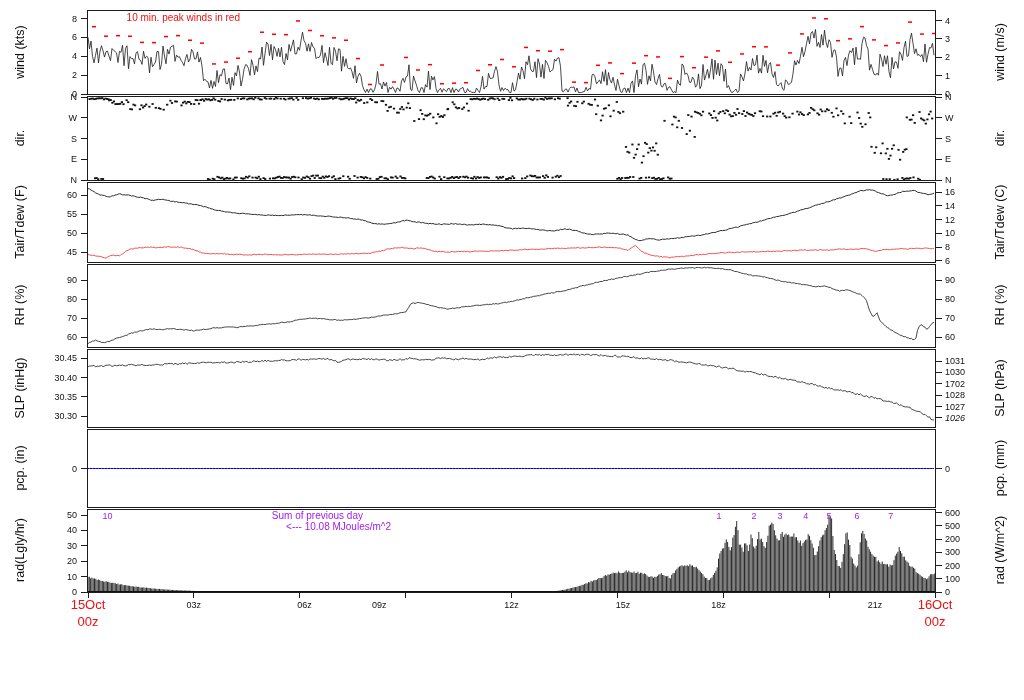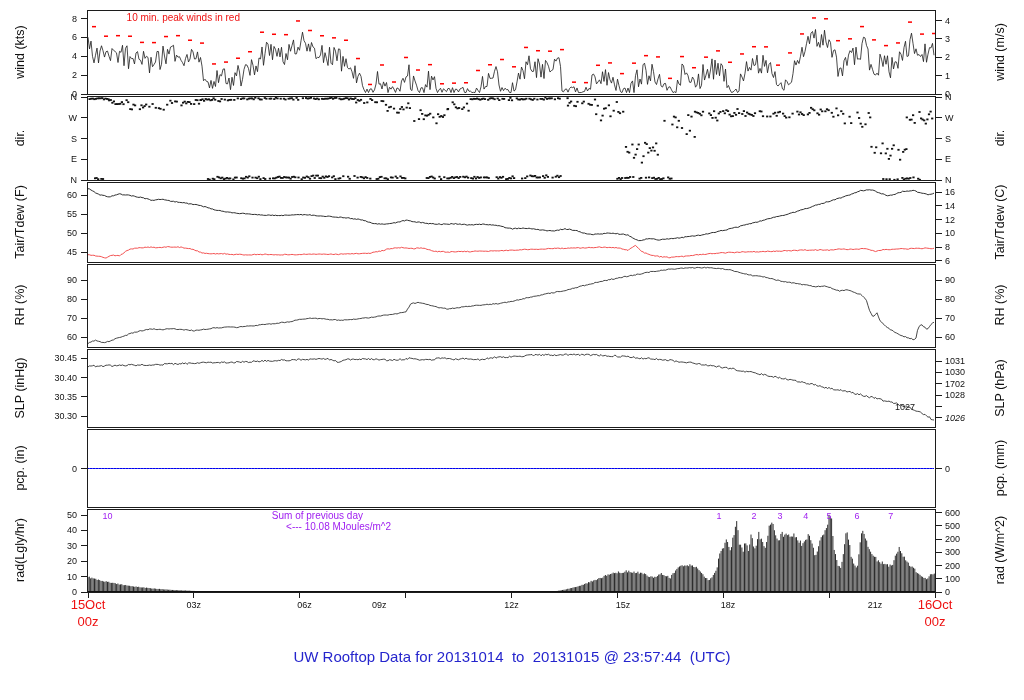--- a/index.html
+++ b/index.html
@@ -1125,21 +1125,20 @@
         <line x1="838.4999999999917" y1="82" x2="838.4999999999917" y2="69.22999822742642" stroke="#151515" stroke-width="0.9"></line>
         <line x1="839.7999999999917" y1="82" x2="839.7999999999917" y2="68.44529923099027" stroke="#151515" stroke-width="0.9"></line>
         <line x1="841.0999999999916" y1="82" x2="841.0999999999916" y2="66.31793241284477" stroke="#151515" stroke-width="0.9"></line>
         <line x1="842.3999999999916" y1="82" x2="842.3999999999916" y2="64.30715210650638" stroke="#151515" stroke-width="0.9"></line>
         <line x1="843.6999999999915" y1="82" x2="843.6999999999915" y2="64.14272858617855" stroke="#151515" stroke-width="0.9"></line>
         <line x1="844.9999999999915" y1="82" x2="844.9999999999915" y2="64.39622195193658" stroke="#151515" stroke-width="0.9"></line>
         <line x1="846.2999999999914" y1="82" x2="846.2999999999914" y2="63.60862659530682" stroke="#151515" stroke-width="0.9"></line>
         <line x1="0" y1="81.5" x2="847" y2="81.5" stroke="#111" stroke-width="1"></line>
       </svg>
     </div>
-  <div id="chart-title" style="top: 648px; color: rgb(37, 37, 205);">UW Rooftop Data for 20131014  to  20131015 @ 23:57:44  (UTC)</div>
 <div class="tick" style="left: 81px; top: 93.5px; width: 6px; height: 1px;"></div>
     <div class="tlab" style="left: 0px; width: 77px; top: 89px; text-align: right; color: rgb(17, 17, 17);">0</div>
     <div class="tick" style="left: 81px; top: 74.6364px; width: 6px; height: 1px;"></div>
     <div class="tlab" style="left: 0px; width: 77px; top: 70.1364px; text-align: right; color: rgb(17, 17, 17);">2</div>
     <div class="tick" style="left: 81px; top: 55.7727px; width: 6px; height: 1px;"></div>
     <div class="tlab" style="left: 0px; width: 77px; top: 51.2727px; text-align: right; color: rgb(17, 17, 17);">4</div>
     <div class="tick" style="left: 81px; top: 36.9091px; width: 6px; height: 1px;"></div>
     <div class="tlab" style="left: 0px; width: 77px; top: 32.4091px; text-align: right; color: rgb(17, 17, 17);">6</div>
     <div class="tick" style="left: 81px; top: 18.0455px; width: 6px; height: 1px;"></div>
     <div class="tlab" style="left: 0px; width: 77px; top: 13.5455px; text-align: right; color: rgb(17, 17, 17);">8</div>
@@ -1222,21 +1221,21 @@
     <div class="tlab" style="left: 0px; width: 77px; top: 411.22px; text-align: right; color: rgb(17, 17, 17);">30.30</div>
     <div class="tick" style="left: 81px; top: 396.47px; width: 6px; height: 1px;"></div>
     <div class="tlab" style="left: 0px; width: 77px; top: 391.97px; text-align: right; color: rgb(17, 17, 17);">30.35</div>
     <div class="tick" style="left: 81px; top: 377.22px; width: 6px; height: 1px;"></div>
     <div class="tlab" style="left: 0px; width: 77px; top: 372.72px; text-align: right; color: rgb(17, 17, 17);">30.40</div>
     <div class="tick" style="left: 81px; top: 357.97px; width: 6px; height: 1px;"></div>
     <div class="tlab" style="left: 0px; width: 77px; top: 353.47px; text-align: right; color: rgb(17, 17, 17);">30.45</div>
     <div class="tick" style="left: 936px; top: 417.26px; width: 6px; height: 1px;"></div>
     <div class="tlab" style="left: 945px; top: 412.76px; color: rgb(17, 17, 17); font-style: italic;">1026</div>
     <div class="tick" style="left: 936px; top: 406.095px; width: 6px; height: 1px;"></div>
-    <div class="tlab" style="left: 895px; top: 401.595px; color: rgb(17, 17, 17);">1027</div>
+    <div class="tlab" style="left: 945px; top: 401.595px; color: rgb(17, 17, 17);">1027</div>
     <div class="tick" style="left: 936px; top: 394.545px; width: 6px; height: 1px;"></div>
     <div class="tlab" style="left: 945px; top: 390.045px; color: rgb(17, 17, 17);">1028</div>
     <div class="tick" style="left: 936px; top: 383.38px; width: 6px; height: 1px;"></div>
     <div class="tlab" style="left: 945px; top: 378.88px; color: rgb(17, 17, 17);">1702</div>
     <div class="tick" style="left: 936px; top: 371.83px; width: 6px; height: 1px;"></div>
     <div class="tlab" style="left: 945px; top: 367.33px; color: rgb(17, 17, 17);">1030</div>
     <div class="tick" style="left: 936px; top: 360.665px; width: 6px; height: 1px;"></div>
     <div class="tlab" style="left: 945px; top: 356.165px; color: rgb(17, 17, 17);">1031</div>
     <div class="axtitle" style="left: -80px; top: 379.5px; width: 200px;">SLP (inHg)</div>
     <div class="axtitle" style="left: 900px; top: 379.5px; width: 200px;">SLP (hPa)</div>
@@ -1289,21 +1288,21 @@
     <div class="tlab" style="left: 181.875px; top: 600px; width: 24px; text-align: center; color: rgb(17, 17, 17);">03z</div>
     <div class="tick" style="left: 299.25px; top: 593px; width: 1px; height: 5px;"></div>
     <div class="tlab" style="left: 287.75px; top: 600px; width: 24px; text-align: right; color: rgb(17, 17, 17);">06z</div>
     <div class="tick" style="left: 405.125px; top: 593px; width: 1px; height: 5px;"></div>
     <div class="tlab" style="left: 372px; top: 600px; width: 24px; text-align: left; color: rgb(17, 17, 17);">09z</div>
     <div class="tick" style="left: 511px; top: 593px; width: 1px; height: 5px;"></div>
     <div class="tlab" style="left: 499.5px; top: 600px; width: 24px; text-align: center; color: rgb(17, 17, 17);">12z</div>
     <div class="tick" style="left: 616.875px; top: 593px; width: 1px; height: 5px;"></div>
     <div class="tlab" style="left: 611px; top: 600px; width: 24px; text-align: center; color: rgb(17, 17, 17);">15z</div>
     <div class="tick" style="left: 722.75px; top: 593px; width: 1px; height: 5px;"></div>
-    <div class="tlab" style="left: 711.25px; top: 600px; width: 24px; text-align: right; color: rgb(17, 17, 17);">18z</div>
+    <div class="tlab" style="left: 711.25px; top: 600px; width: 24px; text-align: left; color: rgb(17, 17, 17);">18z</div>
     <div class="tick" style="left: 828.625px; top: 593px; width: 1px; height: 5px;"></div>
     <div class="tlab" style="left: 817.125px; top: 600px; width: 24px; text-align: center; color: rgb(17, 17, 17); margin-left: 46px;">21z</div>
     <div class="tick" style="left: 934.5px; top: 593px; width: 1px; height: 5px;"></div>
     <div class="datelab" style="left: 88px; top: 597px; color: rgb(238, 17, 17);">15Oct</div>
     <div class="datelab" style="left: 88px; top: 614px; color: rgb(238, 17, 17);">00z</div>
     <div class="datelab" style="left: 935px; top: 597px; color: rgb(238, 17, 17);">16Oct</div>
     <div class="datelab" style="left: 935px; top: 614px; color: rgb(238, 17, 17);">00z</div>
   </div>
 
 </body></html>

